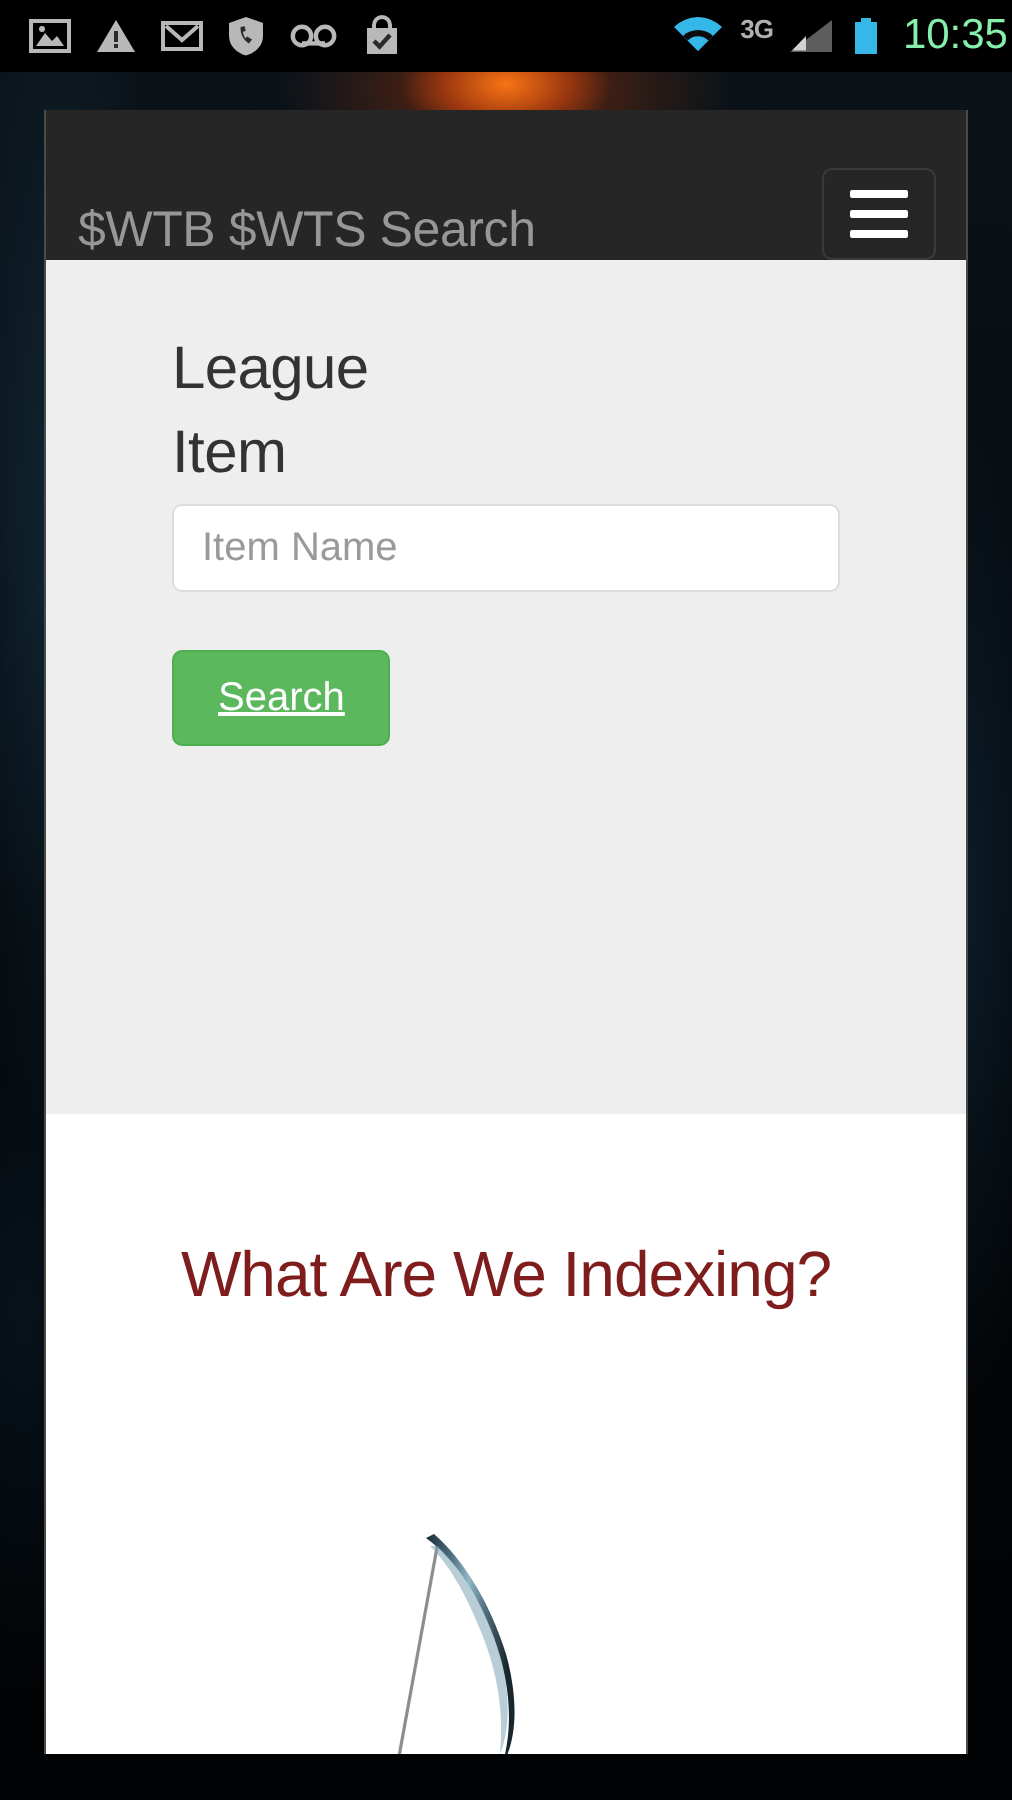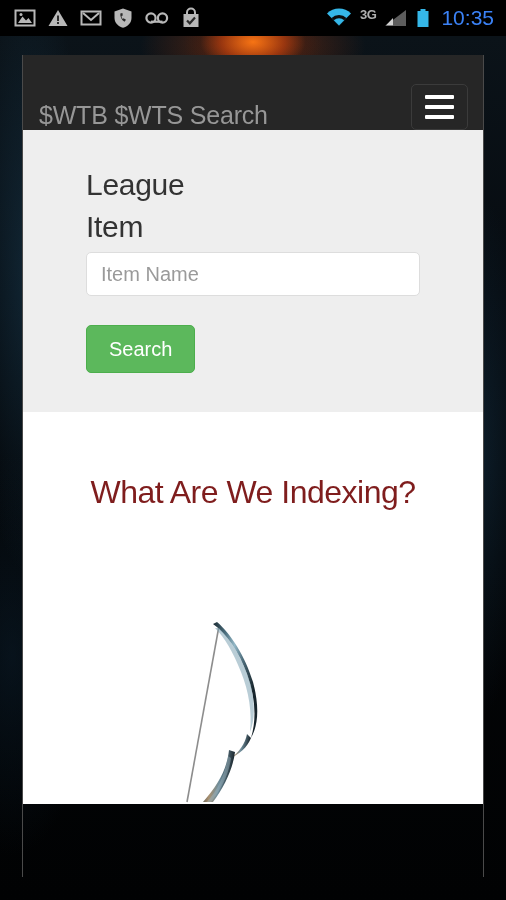--- a/index.html
+++ b/index.html
@@ -34,25 +34,25 @@
     display: flex;
     align-items: center;
     gap: 11px;
     padding-left: 14px;
     flex: 1;
   }
   .sb-right {
     display: flex;
     align-items: center;
     gap: 8px;
-    padding-right: 12px;
+    padding-right: 2px;
   }
   .sb-icon { display: block; }
   .sb-time {
-    color: #3b82f6;
+    color: #86efac;
     font-size: 21px;
     letter-spacing: 0px;
     font-family: "Liberation Sans", sans-serif;
     padding-left: 3px;
   }
   .sb-3g {
     color: #b0b0b0;
     font-size: 13px;
     font-weight: bold;
     letter-spacing: -0.5px;
@@ -123,21 +123,21 @@
     width: 29px;
     height: 4px;
     background: #ffffff;
     border-radius: 1px;
   }
 
   
   #form-panel {
     background: #eeeeee;
     padding: 38px 63px 50px 63px;
-    height: 282px;
+    height: 427px;
   }
   .form-label {
     font-size: 30px;
     color: #333333;
     font-weight: normal;
     line-height: 1.1;
     margin-bottom: 9px;
     letter-spacing: -0.3px;
   }
   #league-select {
@@ -175,20 +175,21 @@
     display: inline-block;
     background: #5cb85c;
     border: 1px solid #4cae4c;
     border-radius: 5px;
     color: #ffffff;
     font-size: 20px;
     font-family: "Liberation Sans", sans-serif;
     padding: 13px 22px;
     cursor: pointer;
     line-height: 1;
+    text-decoration: underline;
   }
 
   
   #info-panel {
     background: #ffffff;
     height: 392px;
     padding-top: 62px;
     text-align: center;
     position: relative;
     overflow: hidden;

